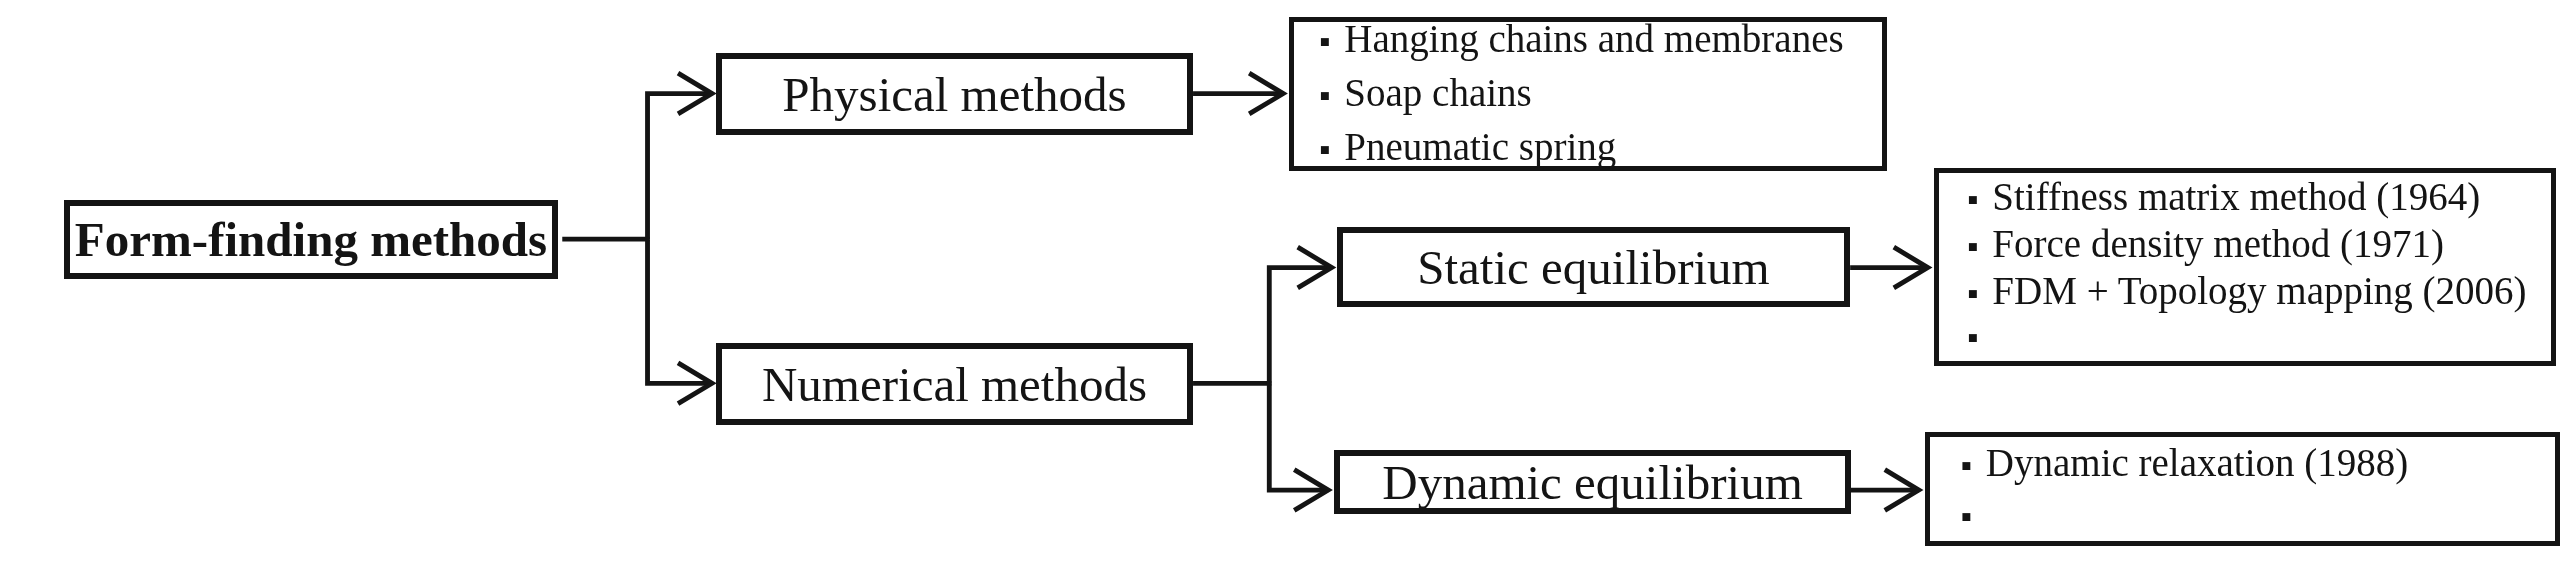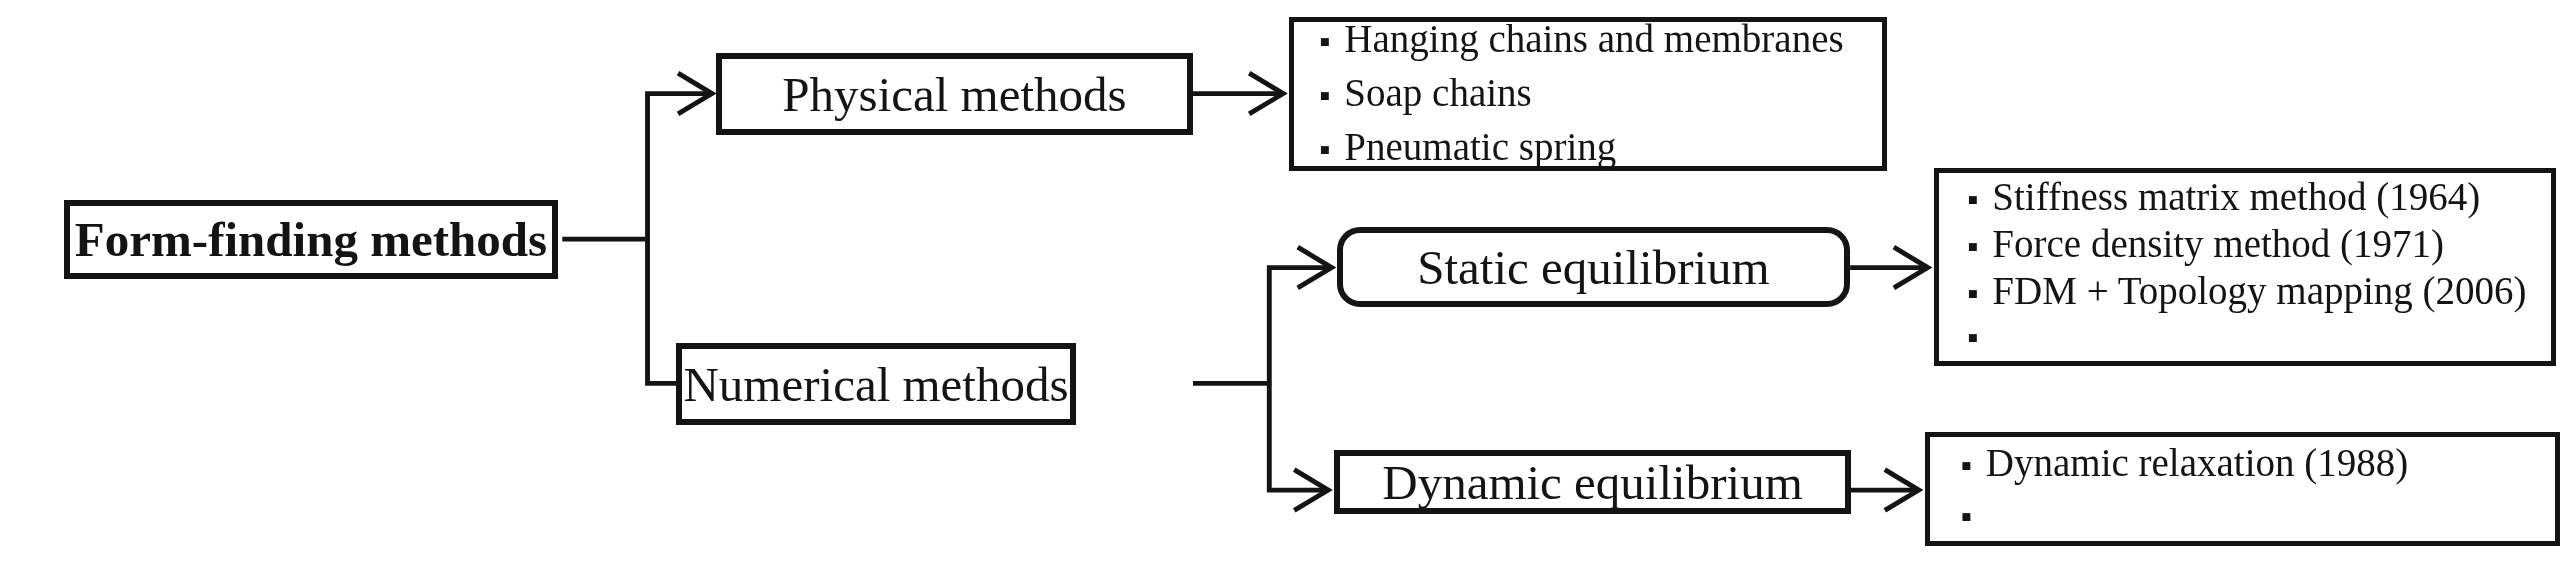--- a/index.html
+++ b/index.html
@@ -37,22 +37,22 @@
     display:flex;
     align-items:center;
     justify-content:center;
     font-size:49px;
     line-height:1;
     white-space:nowrap;
   }
   .node.root{font-weight:bold;}
   .node-root      {left:21px;  top:200px; width:494px; height:79px;margin-left:43px;}
   .node-physical  {left:716px;top:53px;  width:477px; height:82px;}
-  .node-numerical {left:676px;top:343px; width:400px; height:82px;}
-  .node-static    {left:1337px;top:227px; width:513px; height:80px;border-radius:23px;}
+  .node-numerical {left:716px;top:343px; width:477px; height:82px;}
+  .node-static    {left:1337px;top:227px; width:513px; height:80px;}
   .node-dynamic   {left:1334px;top:450px; width:517px; height:64px;}
   .listbox{
     position:absolute;
     box-sizing:border-box;
     border:5.5px solid var(--ink);
     background:var(--bg);
     display:flex;
     flex-direction:column;
     justify-content:center;
     font-size:39px;

